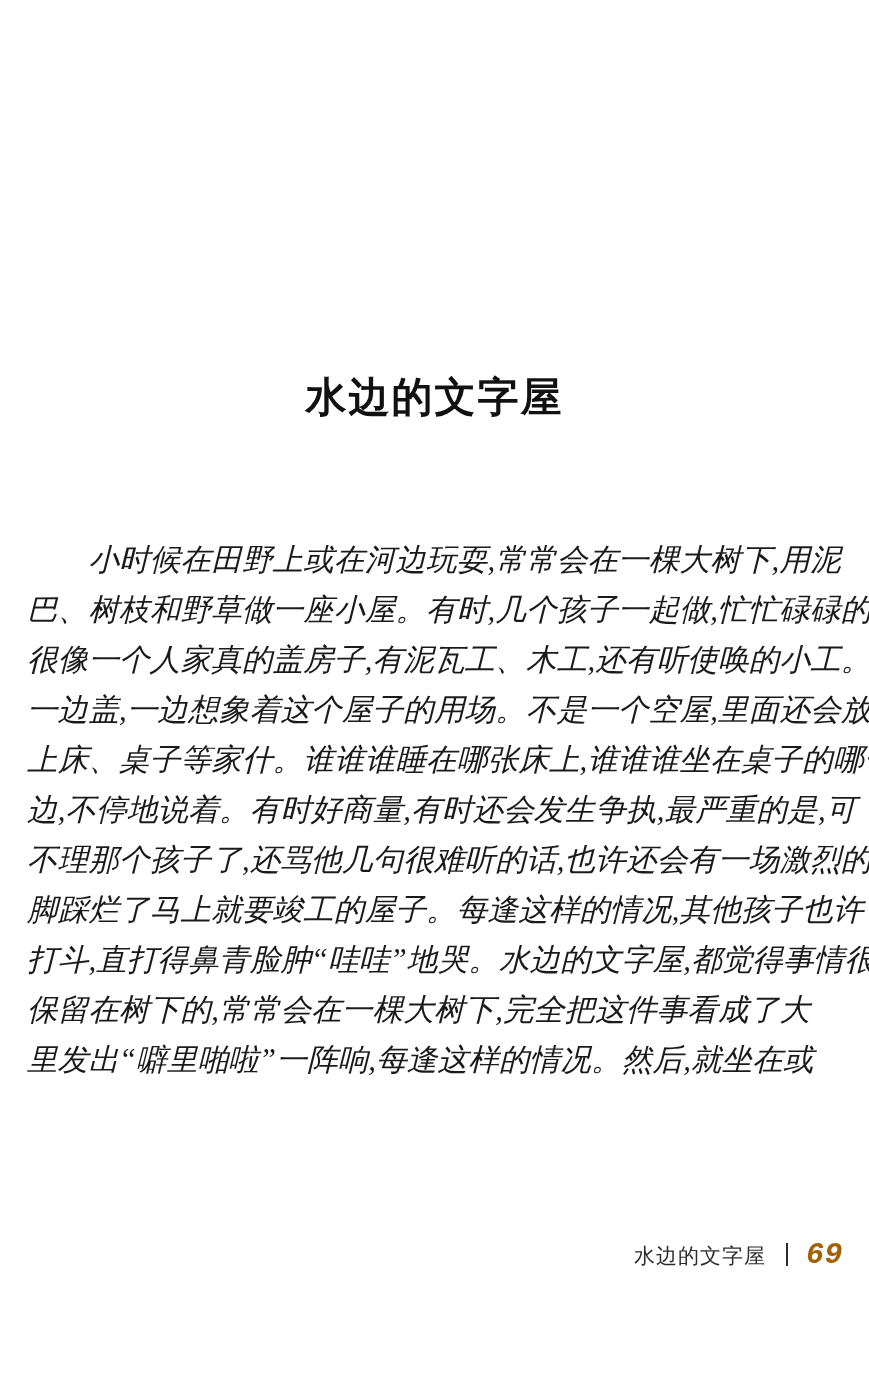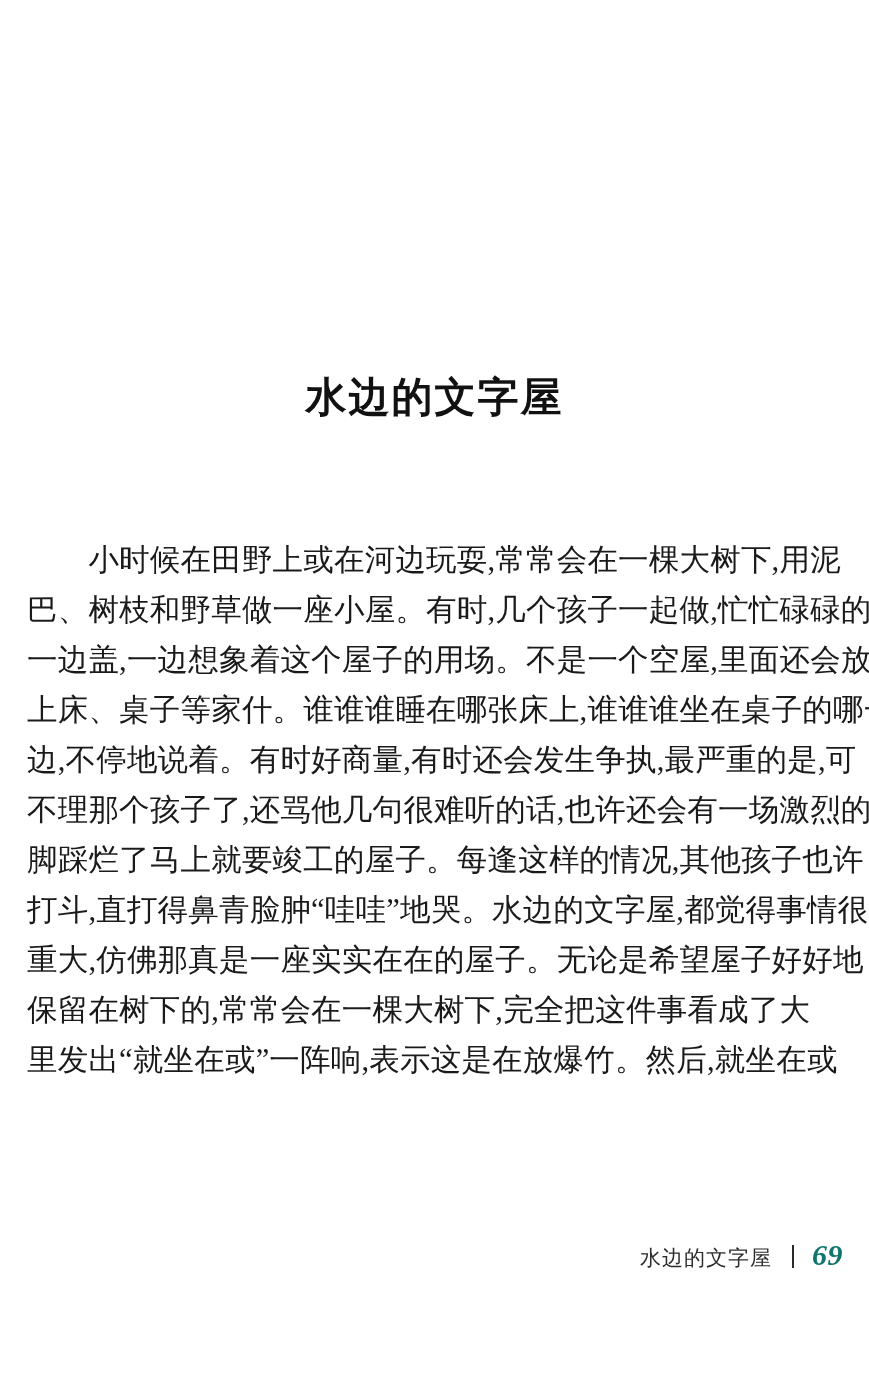--- a/index.html
+++ b/index.html
@@ -48,20 +48,21 @@
   .body-line {
     font-family: "Liberation Serif", "DejaVu Serif", serif;
     font-size: 30.5px;
     line-height: 50px;
     color: #1a1a1a;
     white-space: pre;
     letter-spacing: 0.2px;
     height: 50px;
     text-align: justify;
     text-justify: inter-character;
+    font-style: italic;
   }
 
   
   .footer {
     position: absolute;
     right: 26px;
     bottom: 22px;
     display: flex;
     align-items: baseline;
     gap: 0;
@@ -78,49 +79,49 @@
     display: inline-block;
     width: 2px;
     height: 23px;
     background: #2b2b2b;
     margin: 0 18px 0 20px;
     position: relative;
     top: 3px;
   }
 
   .footer-pageno {
-    font-family: Liberation Serif, serif;
+    font-family: Liberation Mono, monospace;
     font-style: italic;
     font-weight: 700;
     font-size: 30px;
-    color: #0f766e;
+    color: #a16207;
     letter-spacing: 0.5px;
   }
 </style>
 </head>
 <body>
 
 <div class="page">
 
   <div class="title-block">
     <h1 class="chapter-title">水边的文字屋</h1>
   </div>
 
   <div class="body-block">
     <div class="body-line">　　小时候在田野上或在河边玩耍,常常会在一棵大树下,用泥</div>
     <div class="body-line">巴、树枝和野草做一座小屋。有时,几个孩子一起做,忙忙碌碌的,</div>
+    <div class="body-line">很像一个人家真的盖房子,有泥瓦工、木工,还有听使唤的小工。</div>
     <div class="body-line">一边盖,一边想象着这个屋子的用场。不是一个空屋,里面还会放</div>
     <div class="body-line">上床、桌子等家什。谁谁谁睡在哪张床上,谁谁谁坐在桌子的哪一</div>
     <div class="body-line">边,不停地说着。有时好商量,有时还会发生争执,最严重的是,可</div>
     <div class="body-line">不理那个孩子了,还骂他几句很难听的话,也许还会有一场激烈的</div>
     <div class="body-line">脚踩烂了马上就要竣工的屋子。每逢这样的情况,其他孩子也许</div>
     <div class="body-line">打斗,直打得鼻青脸肿“哇哇”地哭。水边的文字屋,都觉得事情很</div>
-    <div class="body-line">重大,仿佛那真是一座实实在在的屋子。无论是希望屋子好好地</div>
     <div class="body-line">保留在树下的,常常会在一棵大树下,完全把这件事看成了大</div>
-    <div class="body-line">里发出“就坐在或”一阵响,表示这是在放爆竹。然后,就坐在或</div>
+    <div class="body-line">里发出“噼里啪啦”一阵响,每逢这样的情况。然后,就坐在或</div>
   </div>
 
   <div class="footer">
     <span class="footer-title">水边的文字屋</span>
     <span class="footer-rule"></span>
     <span class="footer-pageno">69</span>
   </div>
 
 </div>
 

